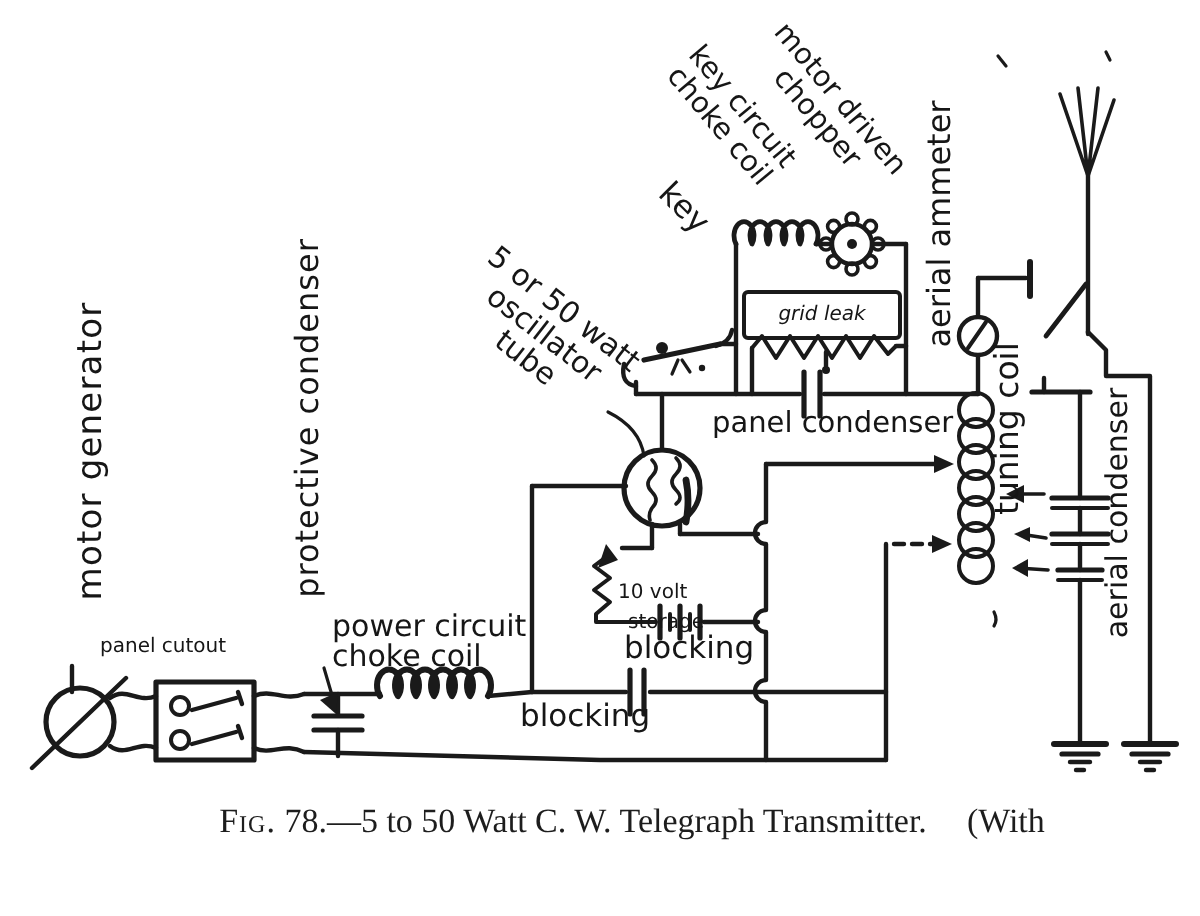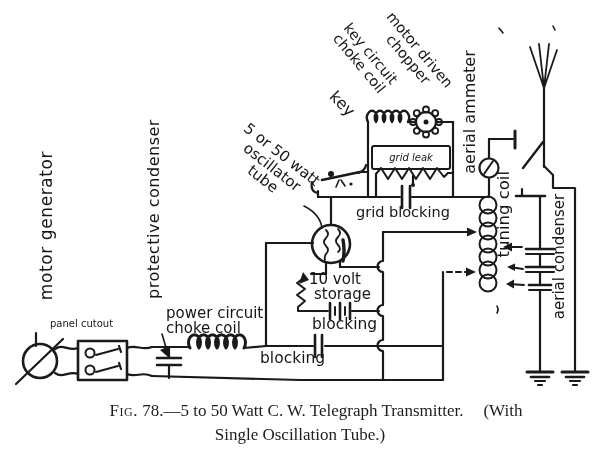--- a/index.html
+++ b/index.html
@@ -244,30 +244,30 @@
 
 <div class="lbl" style="left:166px;top:306px;font-size:15px;line-height:15px;">
   <span>power circuit</span>
   <span>choke coil</span>
 </div>
 
 <div class="lbl" style="left:260px;top:351px;width:86px;text-align:left;font-size:15.5px;line-height:14.5px;">
   <span>blocking</span>
 </div>
 
-<div class="lbl" style="left:309px;top:272px;font-size:15px;line-height:15px;">
+<div class="lbl" style="left:309px;top:289px;font-size:10px;line-height:15px;">
   <span>10 volt</span>
   <span style="margin-left:5px;">storage</span>
 </div>
 
 <div class="lbl" style="left:312px;top:317px;font-size:15.5px;">blocking</div>
 
 <div class="lbl boxlbl" style="left:372px;top:146px;width:78px;height:23px;font-size:10px;font-style:italic;">grid leak</div>
 
-<div class="lbl" style="left:356px;top:205px;font-size:14.5px;">grid blocking</div>
+<div class="lbl" style="left:356px;top:205px;font-size:14.5px;">panel condenser</div>
 
 <div class="lbl diag" style="left:207px;top:144px;width:130px;font-size:15px;line-height:15.5px;transform:rotate(38deg);">
   <span>5 or 50 watt</span>
   <span>oscillator</span>
   <span>tube</span>
 </div>
 
 <div class="lbl diag" style="left:312px;top:96px;width:60px;font-size:16px;transform:rotate(45deg);">key</div>
 
 <div class="lbl diag" style="left:310px;top:44px;width:110px;font-size:14.5px;line-height:14.5px;transform:rotate(50deg);">
@@ -283,15 +283,14 @@
 <div class="lbl vert" style="left:385px;top:104px;width:170px;font-size:16px;">aerial ammeter</div>
 
 <div class="lbl vert" style="left:434px;top:206px;width:140px;font-size:16.5px;">tuning coil</div>
 
 <div class="lbl vert" style="left:474px;top:249px;width:170px;font-size:15px;">aerial condenser</div>
 
 <div class="cap" style="top:401px;font-size:17px;padding-left:16px;">
   <span class="fig">Fig.</span>
   <span>78.—5 to 50 Watt C. W. Telegraph Transmitter.</span><span class="suffix">(With</span>
 </div>
-<div class="cap" style="top:425px;font-size:17px;">Single Oscillation Tube.)</div>
 
 </div>
 
 </body></html>

